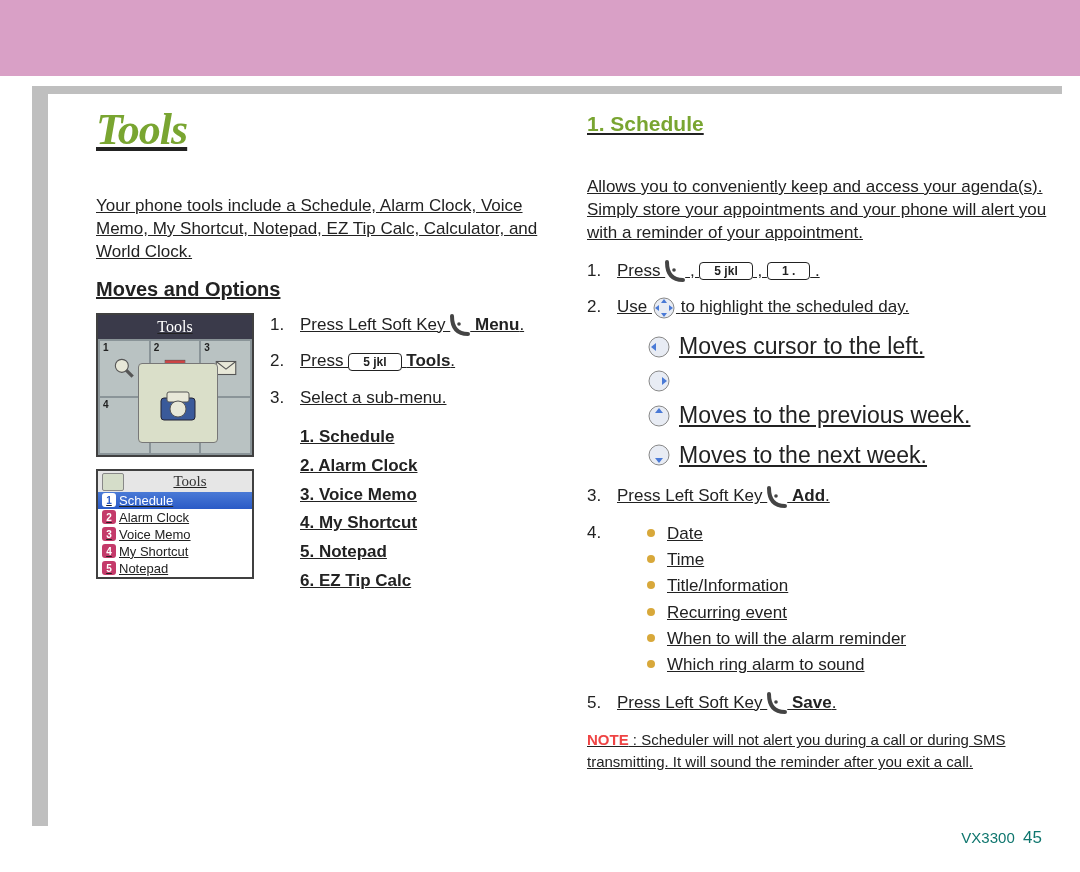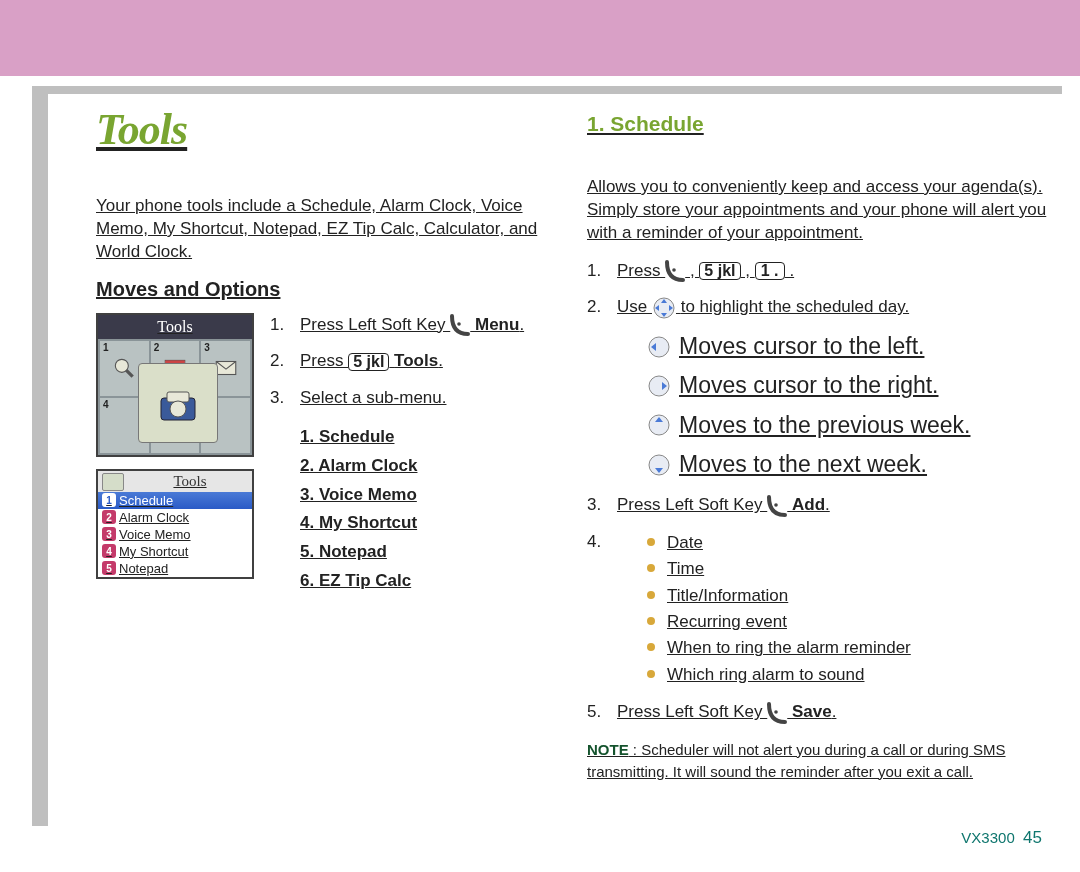--- a/index.html
+++ b/index.html
@@ -184,22 +184,22 @@
     padding-left: 30px;
   }
   .key-icon, .dpad-icon, .key-box {
     display: inline-block;
     vertical-align: middle;
   }
   .key-icon svg, .dpad-icon svg { display:block; }
   .key-box {
     border: 1.5px solid #222;
     border-radius: 4px;
-    padding: 0 4px;
-    font-size: 16px;
+    padding: 0 14px;
+    font-size: 12px;
     line-height: 16px;
     height: 18px;
     font-weight: bold;
     background:#fff;
     min-width: 30px;
     text-align:center;
   }
   .nav-lines div {
     display:flex;
     align-items:center;
@@ -223,21 +223,21 @@
     position:absolute; left:0; top:8px;
     width:8px; height:8px;
     background:#d8a83a;
     border-radius:50%;
   }
   .note {
     font-size: 15px;
     line-height:1.45;
     margin-top:14px;
   }
-  .note .note-lbl { color:#14532d; font-weight:bold; }
+  .note .note-lbl { color:#ef4444; font-weight:bold; }
   .footer {
     position:absolute;
     right: 38px; bottom: 24px;
     font-size: 15px;
     color:#0f766e;
   }
   .footer .pg { font-size:17px; }
 </style>
 </head>
 <body>
@@ -396,21 +396,20 @@
               </span>
             <span>Moves cursor to the left.</span>
           </div>
           <div>
             <span class="dpad-icon">
                 <svg width="24" height="24" viewBox="0 0 24 24">
                   <circle cx="12" cy="12" r="10" fill="#e8ecf4" stroke="#888"></circle>
                   <polygon points="20,12 15,8 15,16" fill="#4a7ad6"></polygon>
                 </svg>
               </span>
-            <span>Moves cursor to the right.</span>
           </div>
           <div>
             <span class="dpad-icon">
                 <svg width="24" height="24" viewBox="0 0 24 24">
                   <circle cx="12" cy="12" r="10" fill="#e8ecf4" stroke="#888"></circle>
                   <polygon points="12,4 8,9 16,9" fill="#4a7ad6"></polygon>
                 </svg>
               </span>
             <span>Moves to the previous week.</span>
           </div>
@@ -434,21 +433,21 @@
             </svg>
         </span>
         <b> Add</b><span>.</span>
       </li>
       <li>
         <ul class="bullets" id="sched-bullets" style="margin-top:5px;">
             <li>Date</li>
             <li>Time</li>
             <li>Title/Information</li>
             <li>Recurring event</li>
-            <li>When to ring the alarm reminder</li>
+            <li>When to will the alarm reminder</li>
             <li>Which ring alarm to sound</li>
           </ul>
       </li>
       <li>
         <span>Press Left Soft Key </span>
         <span class="key-icon">
           <svg width="20" height="22" viewBox="0 0 20 22">
               <path d="M2 2 Q2 20 18 20" fill="none" stroke="#444" stroke-width="4" stroke-linecap="round"></path>
               <circle cx="9" cy="10" r="1.8" fill="#444"></circle>
             </svg>

